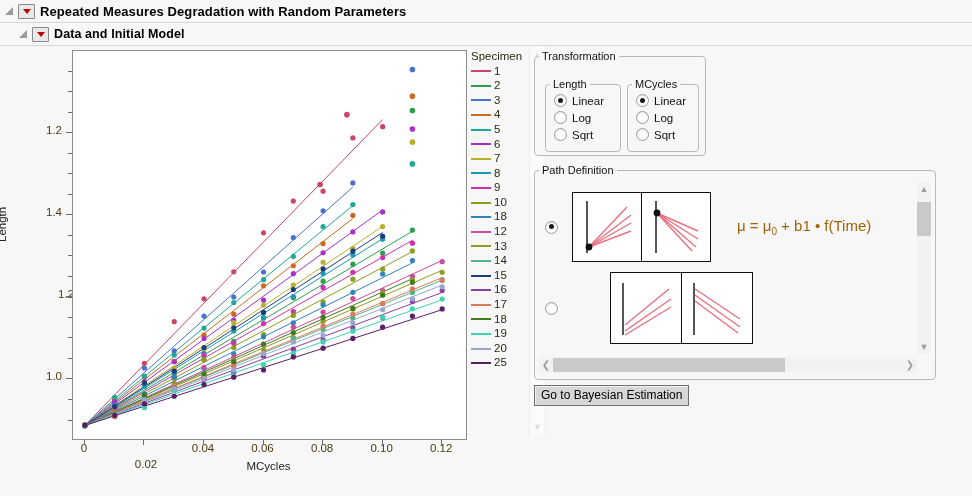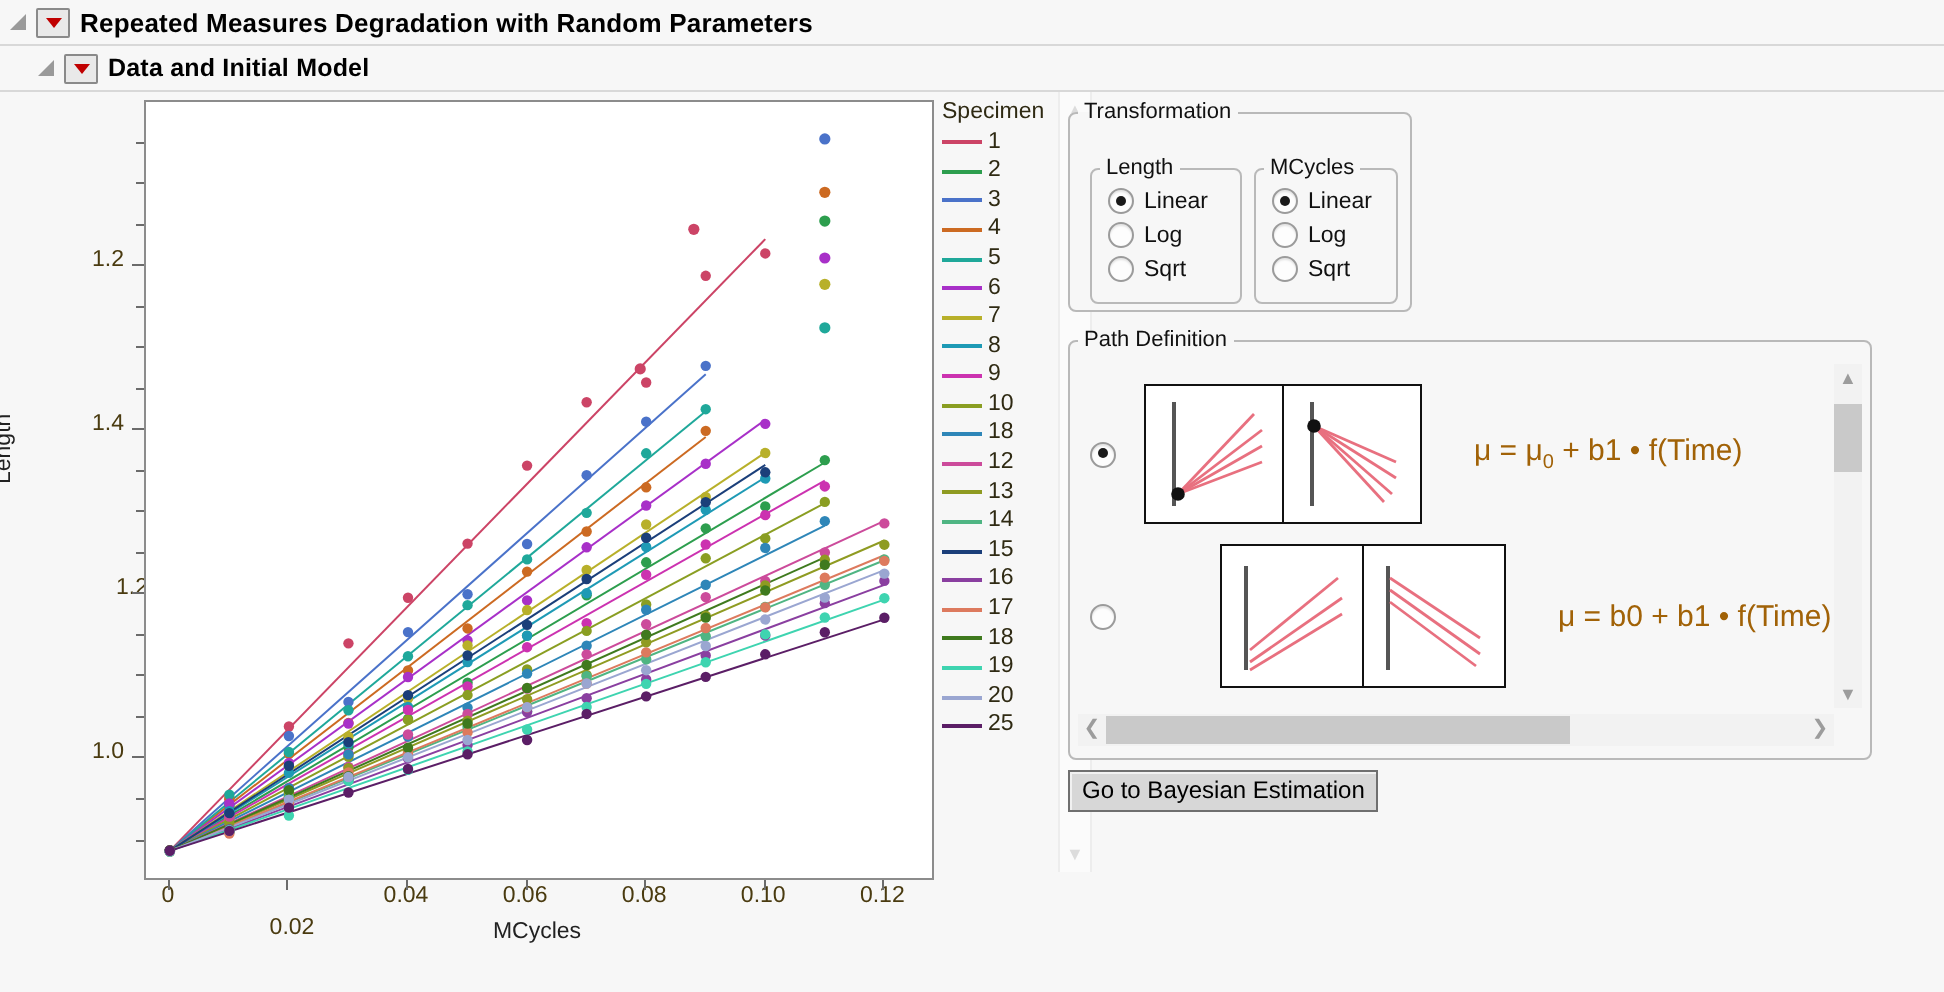--- a/index.html
+++ b/index.html
@@ -696,23 +696,20 @@
               <svg width="70" height="70" viewBox="0 0 70 70">
                 <line x1="12" y1="10" x2="12" y2="62" stroke="#555" stroke-width="2"></line>
                 <g stroke="#e8707f" stroke-width="1.4" fill="none">
                   <line x1="13" y1="16" x2="58" y2="46"></line>
                   <line x1="13" y1="22" x2="58" y2="54"></line>
                   <line x1="13" y1="28" x2="56" y2="60"></line>
                 </g>
               </svg>
             </span>
           </span>
-          <span class="pd-eq">
-            <span>μ = b0</span><span> + b1 • f(Time)</span>
-          </span>
         </div>
       </div>
 
       <div class="pd-vscroll">
         <div class="arr up">▲</div>
         <div class="thumbv"></div>
         <div class="arr dn">▼</div>
       </div>
 
       <div class="pd-hscroll">

